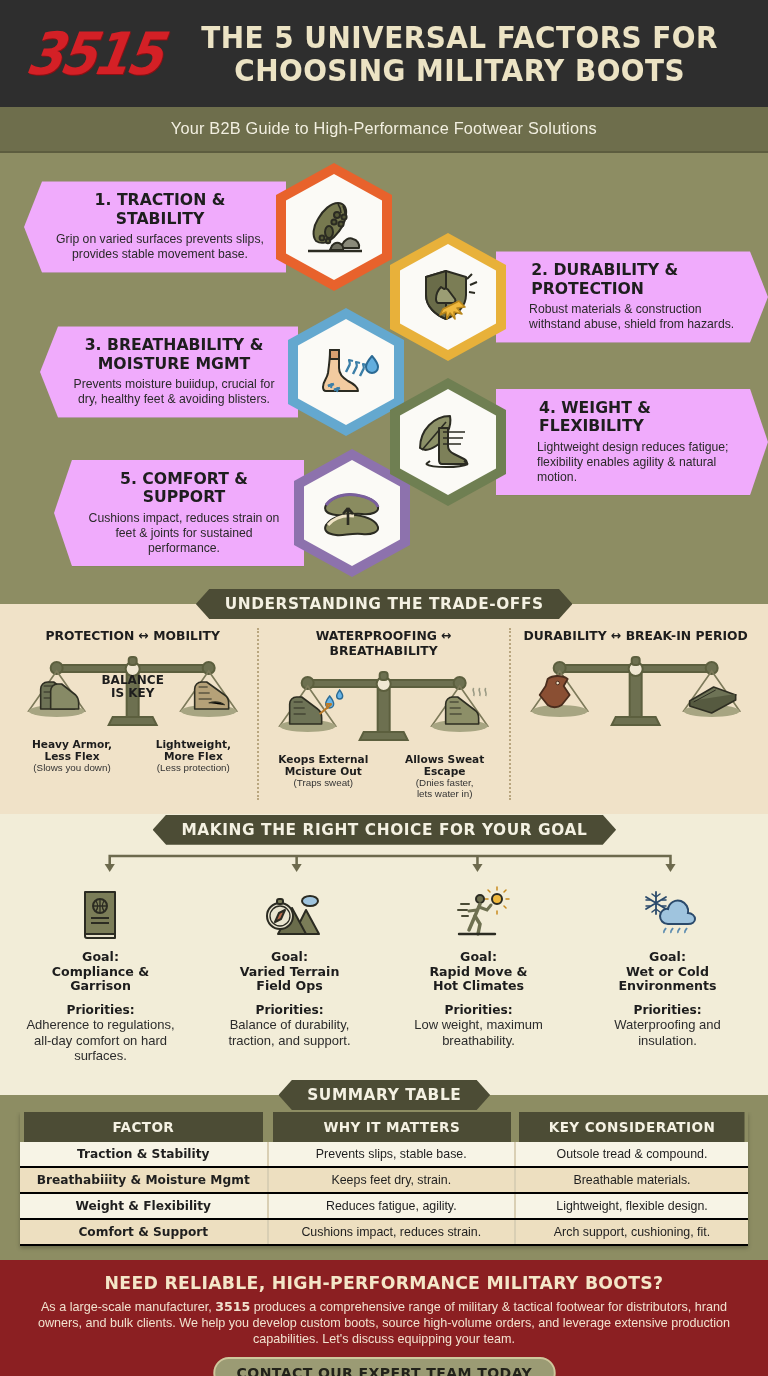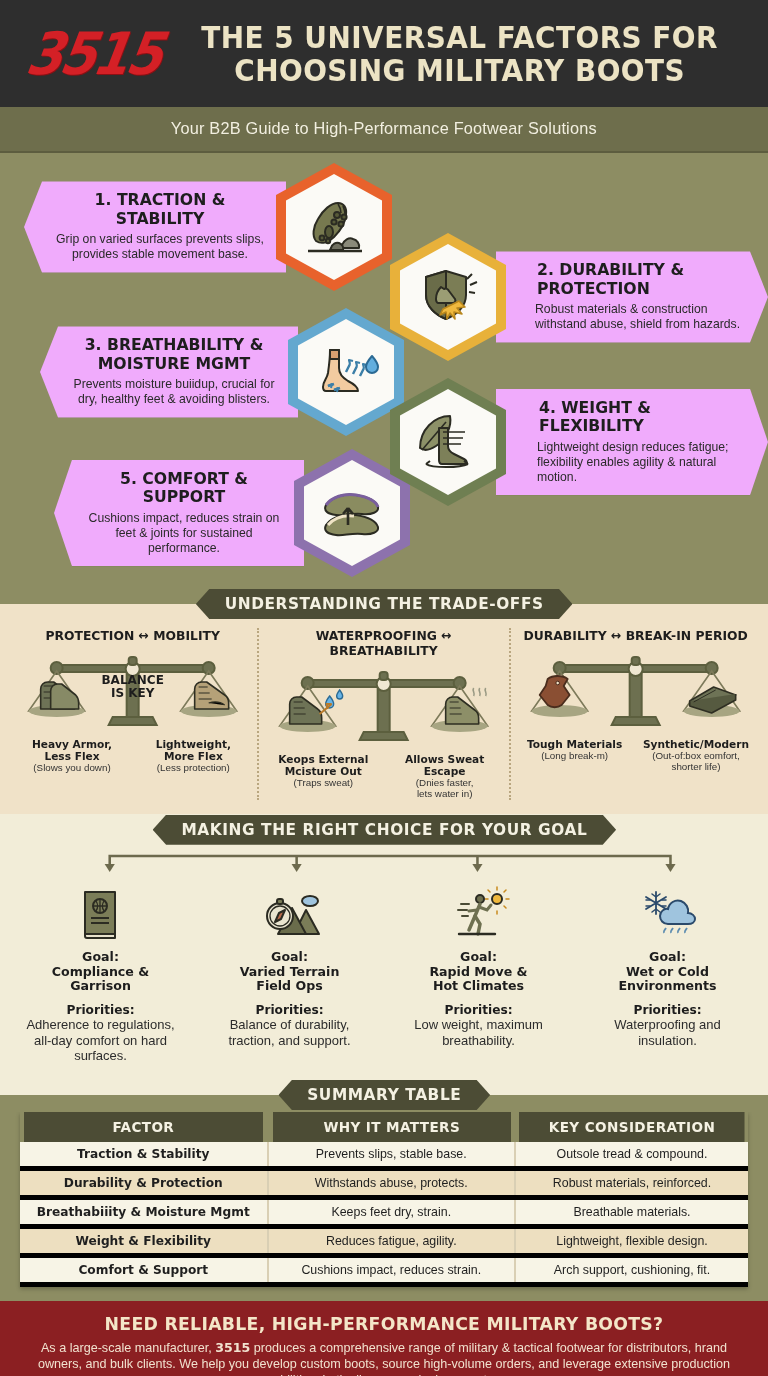--- a/index.html
+++ b/index.html
@@ -145,21 +145,21 @@
   thead th {
     background: #4c4c35; color: #f5f2e3;
     font-family: "DejaVu Sans", sans-serif; font-weight: 700;
     font-size: 14px; letter-spacing: .4px; padding: 7px 4px;
     border-right: 2px solid #8d8d63; transform: scaleX(0.97);
   }
   thead th:last-child { border-right: 0; }
   tbody td {
     font-size: 12.4px; color: #1f1f1f; text-align: center;
     padding: 5px 6px; border-right: 2px solid #d9cfb4;
-    border-bottom: 5px solid #000000;
+    border-bottom: 2px solid #000000;
     margin-left: 12px;
   }
   tbody td:last-child { border-right: 0; }
   tbody td.factor { font-weight: 700; font-family: "DejaVu Sans", sans-serif; font-size: 12.2px; }
   tbody tr:nth-child(odd) td { background: #f7f4e6; }
   tbody tr:nth-child(even) td { background: #eddfc0; }
 
   
   .cta { background: #8b1f22; padding: 12px 26px 10px; text-align: center; }
   .cta h2 {
@@ -233,21 +233,21 @@
               <g stroke="#2b2b22" stroke-width="2" fill="none" stroke-linejoin="round">
                 <path d="M34 10l20 6v18c0 12-10 20-20 24-10-4-20-12-20-24V16z" fill="#7b7d55"></path>
                 <path d="M34 10v48c-10-4-20-12-20-24V16z" fill="#6a6c49"></path>
                 <path d="M24 38c0-5 2-9 5-12l3 2c2-1 4 0 5 2l6 8c1 2 0 4-2 4H26c-1 0-2-2-2-4z" fill="#9b9d74"></path>
                 <path d="M55 18l5-5M58 24l7-3M57 31l6 1" stroke-width="2"></path>
                 <path d="M47 40l6 6-8 1 5 6-8-2 1 7-5-6-3 6-1-7-6 3 3-6z" fill="#f0b93e" stroke="#b8861c" stroke-width="1.6"></path>
               </g>
             </svg>
           </div>
         </div>
-        <div class="ribbon right-notch" style="width:272px; padding-left:26px;">
+        <div class="ribbon right-notch" style="width:272px; padding-left:20px;">
           <h3 style="text-align:left;padding-left:10px">2. DURABILITY &amp; PROTECTION</h3>
           <p style="text-align:left;padding-left:10px">Robust materials &amp; construction withstand abuse, shield from hazards.</p>
         </div>
       </div>
     </div>
 
     <div class="row" style="left:40px; top:155px;">
       <div class="hexcard">
         <div class="ribbon left-notch" style="width:258px;">
           <h3>3. BREATHABILITY &amp; MOISTURE MGMT</h3>
@@ -434,30 +434,20 @@
         <g stroke="#4a2d1d" stroke-width="1.8" stroke-linejoin="round">
           <path d="M32 34c5-4 15-4 20 0l-4 7 6 9-8 10c-4 3-10 3-14 0l-8-10 6-9z" fill="#8a4f33"></path>
           <circle cx="42" cy="38" r="1.8" fill="#f0e2c8" stroke-width="1"></circle>
         </g>
         <g stroke="#2e2e22" stroke-width="1.6" stroke-linejoin="round">
           <path d="M174 56l24-14 22 8-24 13z" fill="#6e7356"></path>
           <path d="M174 56v5l22 7 24-13v-6" fill="#565a40"></path>
           <path d="M178 57l22-12" stroke-width="1"></path>
         </g>
       </svg>
-      <div class="tlabels">
-        <div class="tlab">
-          <b>Tough Materials</b>
-          <i>(Long break-m)</i>
-        </div>
-        <div class="tlab">
-          <b>Synthetic/Modern</b>
-          <i>(Out-of:box eomfort,<br>shorter life)</i>
-        </div>
-      </div>
     </div>
   </div>
 
   <div class="bandhead" style="background:#f2edd8; height:32px; align-items:center;">
     <div class="tag">MAKING THE RIGHT CHOICE FOR YOUR GOAL</div>
   </div>
 
   <div class="goals">
     <svg class="connector" viewBox="0 0 756 26" preserveAspectRatio="none">
       <g stroke="#6d6a4d" stroke-width="2.5" fill="none">
@@ -574,25 +564,20 @@
           <th style="width:34%">FACTOR</th>
           <th style="width:34%">WHY IT MATTERS</th>
           <th style="width:32%">KEY CONSIDERATION</th>
         </tr>
       </thead>
       <tbody>
         <tr>
           <td class="factor">Traction &amp; Stability</td>
           <td>Prevents slips, stable base.</td>
           <td>Outsole tread &amp; compound.</td>
-        </tr>
-        <tr>
-          <td class="factor">Durability &amp; Protection</td>
-          <td>Withstands abuse, protects.</td>
-          <td>Robust materials, reinforced.</td>
         </tr>
         <tr>
           <td class="factor">Breathabiiity &amp; Moisture Mgmt</td>
           <td>Keeps feet dry, strain.</td>
           <td>Breathable materials.</td>
         </tr>
         <tr>
           <td class="factor">Weight &amp; Flexibility</td>
           <td>Reduces fatigue, agility.</td>
           <td>Lightweight, flexible design.</td>

